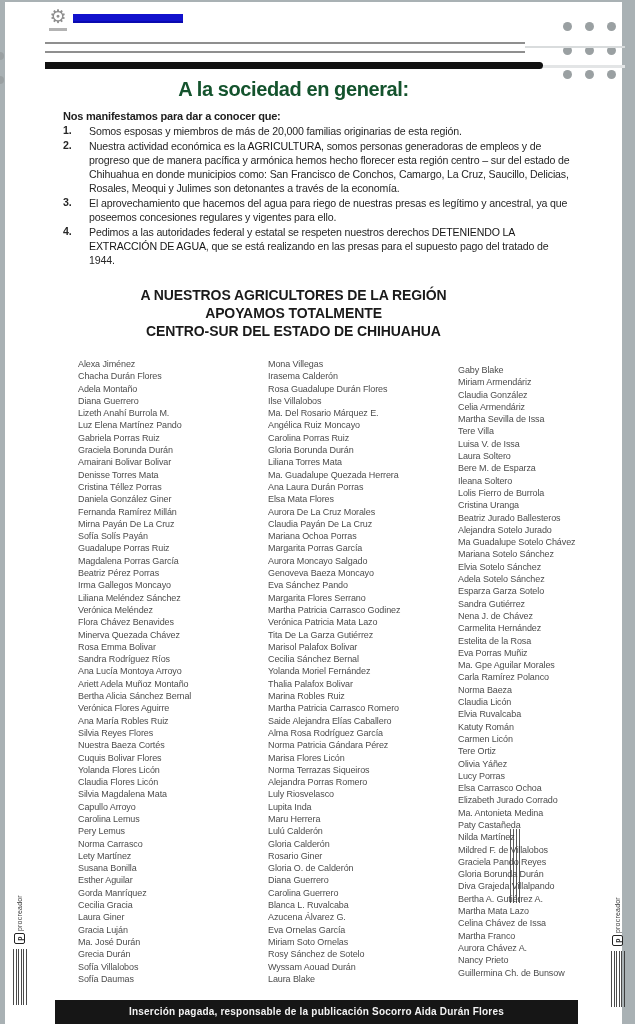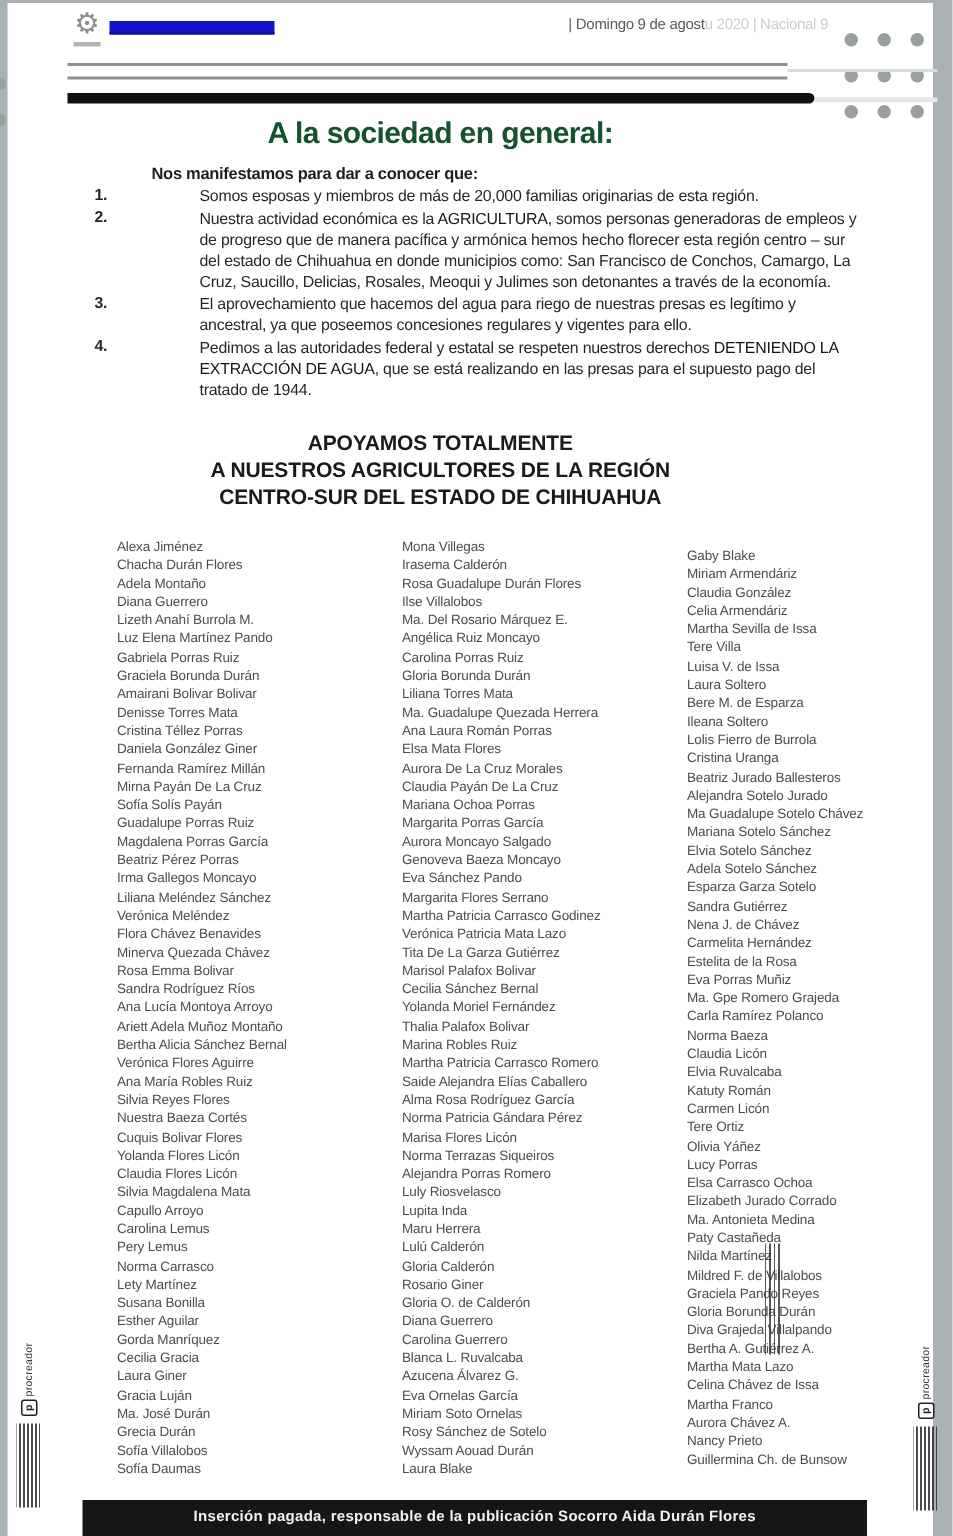--- a/index.html
+++ b/index.html
@@ -40,29 +40,29 @@
   .rule-black{position:absolute;left:40px;top:60px;width:498px;height:7px;background:#111;
     border-radius:0 4px 4px 0;}
   .rule-black-ext{position:absolute;left:538px;top:63px;width:82px;height:3px;background:#e3e5e6;}
   
   .doc-title{
     position:absolute;left:0;right:40px;top:76px;text-align:center;
     font-size:20px;font-weight:700;color:#14532d;letter-spacing:-0.4px;
   }
   .intro{
     position:absolute;left:58px;top:108px;
-    font-size:11px;font-weight:700;color:#1e1e1e;letter-spacing:-0.2px;margin-left:38px;
+    font-size:11px;font-weight:700;color:#1e1e1e;letter-spacing:-0.2px;
   }
   .manifesto{
     position:absolute;left:58px;top:122px;width:510px;
     font-size:10.6px;color:#272727;letter-spacing:-0.15px;
   }
   .m-item{display:flex;margin-bottom:1px;}
   .m-num{width:26px;flex:0 0 26px;font-weight:700;}
-  .m-text{flex:1;line-height:14px;margin-left:44px;}
+  .m-text{flex:1;line-height:14px;}
   .m-text b{font-weight:400;color:#151515;}
   .headline{
     position:absolute;left:0;right:40px;top:284px;text-align:center;
     font-size:14px;font-weight:700;color:#1a1a1a;line-height:18px;letter-spacing:-0.1px;
   }
   
   .names{
     position:absolute;left:73px;top:356px;right:20px;display:flex;
   }
   .name-col{width:190px;flex:0 0 190px;}
@@ -107,21 +107,20 @@
 
 <span class="edge-dot" style="left:-4px;top:52px;"></span>
 <span class="edge-dot" style="left:-4px;top:76px;"></span>
 
 <div class="sheet">
 
   <div class="masthead">
     <div class="logo">⚙</div>
     <div class="logo-caption"></div>
     <div class="link-bar" style="background:#1212cd;" title="gear-seal-icon"></div>
-    <div class="dateline"><span>| Domingo 9 de agost</span><span class="lt">u 2020 | Nacional 9</span></div>
 
     <span class="dot" style="left:558px;top:20px;"></span>
     <span class="dot" style="left:580px;top:20px;"></span>
     <span class="dot" style="left:602px;top:20px;"></span>
     <span class="dot" style="left:558px;top:44px;"></span>
     <span class="dot" style="left:580px;top:44px;"></span>
     <span class="dot" style="left:602px;top:44px;"></span>
     <span class="dot" style="left:558px;top:68px;"></span>
     <span class="dot" style="left:580px;top:68px;"></span>
     <span class="dot" style="left:602px;top:68px;"></span>
@@ -148,22 +147,22 @@
         <div class="m-num">3.</div>
         <div class="m-text"><span>El aprovechamiento que hacemos del agua para riego de nuestras presas es legítimo y ancestral, ya que poseemos concesiones regulares y vigentes para ello.</span></div>
       </div>
       <div class="m-item">
         <div class="m-num">4.</div>
         <div class="m-text"><span>Pedimos a las autoridades federal y estatal se respeten nuestros  derechos </span><b>DETENIENDO LA EXTRACCIÓN DE AGUA</b><span>, que  se está realizando en las presas para el supuesto pago del tratado de 1944.</span></div>
       </div>
     </div>
 
   <div class="headline">
+    <div>A NUESTROS AGRICULTORES DE LA REGIÓN</div>
     <div>APOYAMOS TOTALMENTE</div>
-    <div>A NUESTROS AGRICULTORES DE LA REGIÓN</div>
     <div>CENTRO-SUR DEL ESTADO DE CHIHUAHUA</div>
   </div>
 
   <div class="names">
       <div class="name-col c0">
         <div class="inner">
           <div class="name">Alexa Jiménez</div>
           <div class="name">Chacha Durán Flores</div>
           <div class="name">Adela Montaño</div>
           <div class="name">Diana Guerrero</div>
@@ -221,21 +220,21 @@
           <div class="name">Mona Villegas</div>
           <div class="name">Irasema Calderón</div>
           <div class="name">Rosa Guadalupe Durán Flores</div>
           <div class="name">Ilse Villalobos</div>
           <div class="name">Ma. Del Rosario Márquez E.</div>
           <div class="name">Angélica Ruiz Moncayo</div>
           <div class="name">Carolina Porras Ruiz</div>
           <div class="name">Gloria Borunda Durán</div>
           <div class="name">Liliana Torres Mata</div>
           <div class="name">Ma. Guadalupe Quezada Herrera</div>
-          <div class="name">Ana Laura Román Porras</div>
+          <div class="name">Ana Laura Durán Porras</div>
           <div class="name">Elsa Mata Flores</div>
           <div class="name">Aurora De La Cruz Morales</div>
           <div class="name">Claudia Payán De La Cruz</div>
           <div class="name">Mariana Ochoa Porras</div>
           <div class="name">Margarita Porras García</div>
           <div class="name">Aurora Moncayo Salgado</div>
           <div class="name">Genoveva Baeza Moncayo</div>
           <div class="name">Eva Sánchez Pando</div>
           <div class="name">Margarita Flores Serrano</div>
           <div class="name">Martha Patricia Carrasco Godinez</div>
@@ -290,21 +289,21 @@
           <div class="name">Ma Guadalupe Sotelo Chávez</div>
           <div class="name">Mariana Sotelo Sánchez</div>
           <div class="name">Elvia Sotelo Sánchez</div>
           <div class="name">Adela Sotelo Sánchez</div>
           <div class="name">Esparza Garza Sotelo</div>
           <div class="name">Sandra Gutiérrez</div>
           <div class="name">Nena J. de Chávez</div>
           <div class="name">Carmelita Hernández</div>
           <div class="name">Estelita de la Rosa</div>
           <div class="name">Eva Porras Muñiz</div>
-          <div class="name">Ma. Gpe Romero Grajeda</div>
+          <div class="name">Ma. Gpe Aguilar Morales</div>
           <div class="name">Carla Ramírez Polanco</div>
           <div class="name">Norma Baeza</div>
           <div class="name">Claudia Licón</div>
           <div class="name">Elvia Ruvalcaba</div>
           <div class="name">Katuty Román</div>
           <div class="name">Carmen Licón</div>
           <div class="name">Tere Ortiz</div>
           <div class="name">Olivia Yáñez</div>
           <div class="name">Lucy Porras</div>
           <div class="name">Elsa Carrasco Ochoa</div>

